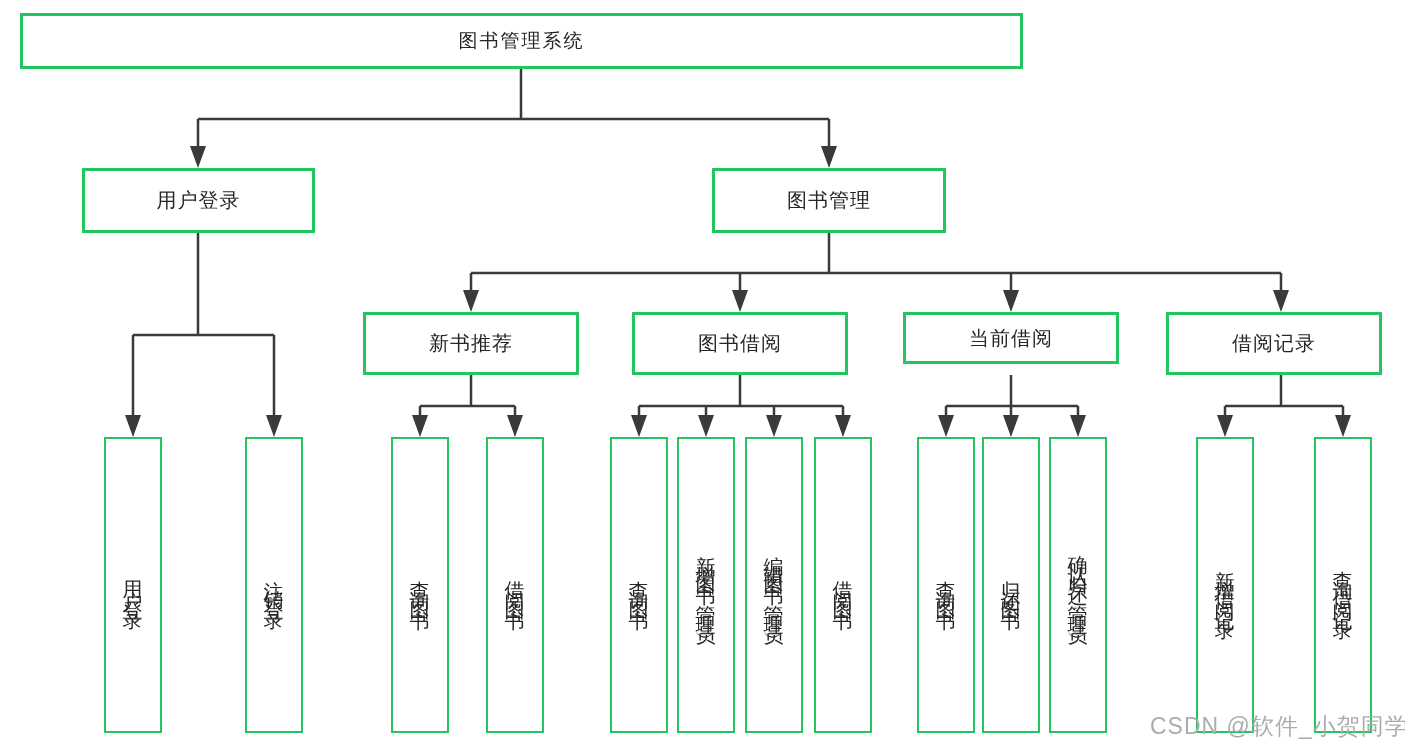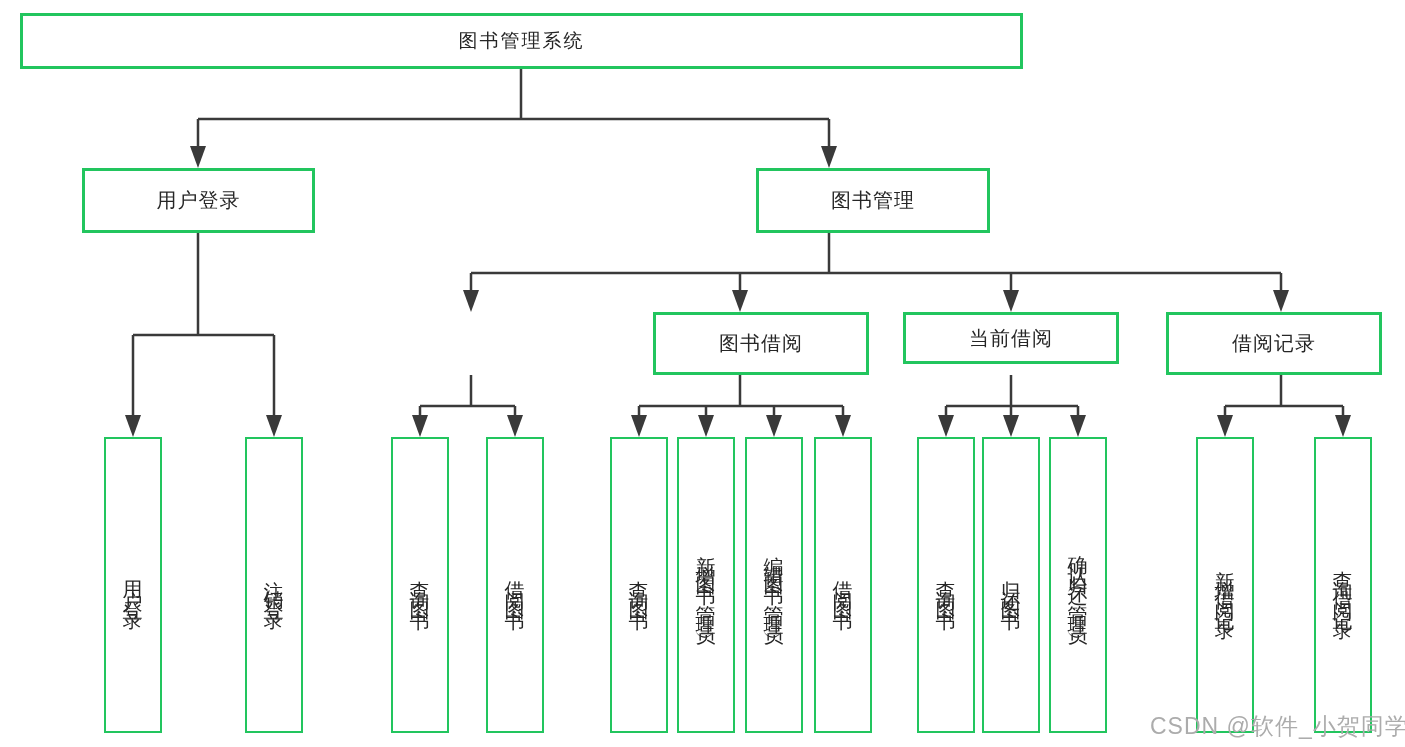--- a/index.html
+++ b/index.html
@@ -98,25 +98,28 @@
     </g>
   </svg>
 
   <div class="node root" style="left:20px; top:13px; width:1003px; height:56px;">
     <span class="label-h">图书管理系统</span>
   </div>
 
   <div class="node" style="left:82px; top:168px; width:233px; height:65px;">
     <span class="label-h">用户登录</span>
   </div>
-  <div class="node" style="left:712px; top:168px; width:234px; height:65px;margin-left:44px;">
+  <div class="node" style="left:712px; top:168px; width:234px; height:65px;">
     <span class="label-h">图书管理</span>
   </div>
 
-  <div class="node" style="left:632px; top:312px; width:216px; height:63px;margin-left:21px;">
+  <div class="node" style="left:363px; top:312px; width:216px; height:63px;">
+    <span class="label-h">新书推荐</span>
+  </div>
+  <div class="node" style="left:632px; top:312px; width:216px; height:63px;">
     <span class="label-h">图书借阅</span>
   </div>
   <div class="node" style="left:903px; top:312px; width:216px; height:52px;">
     <span class="label-h">当前借阅</span>
   </div>
   <div class="node" style="left:1166px; top:312px; width:216px; height:63px;">
     <span class="label-h">借阅记录</span>
   </div>
 
   <div class="node leaf" style="left:104px; top:437px; width:58px; height:296px;">

